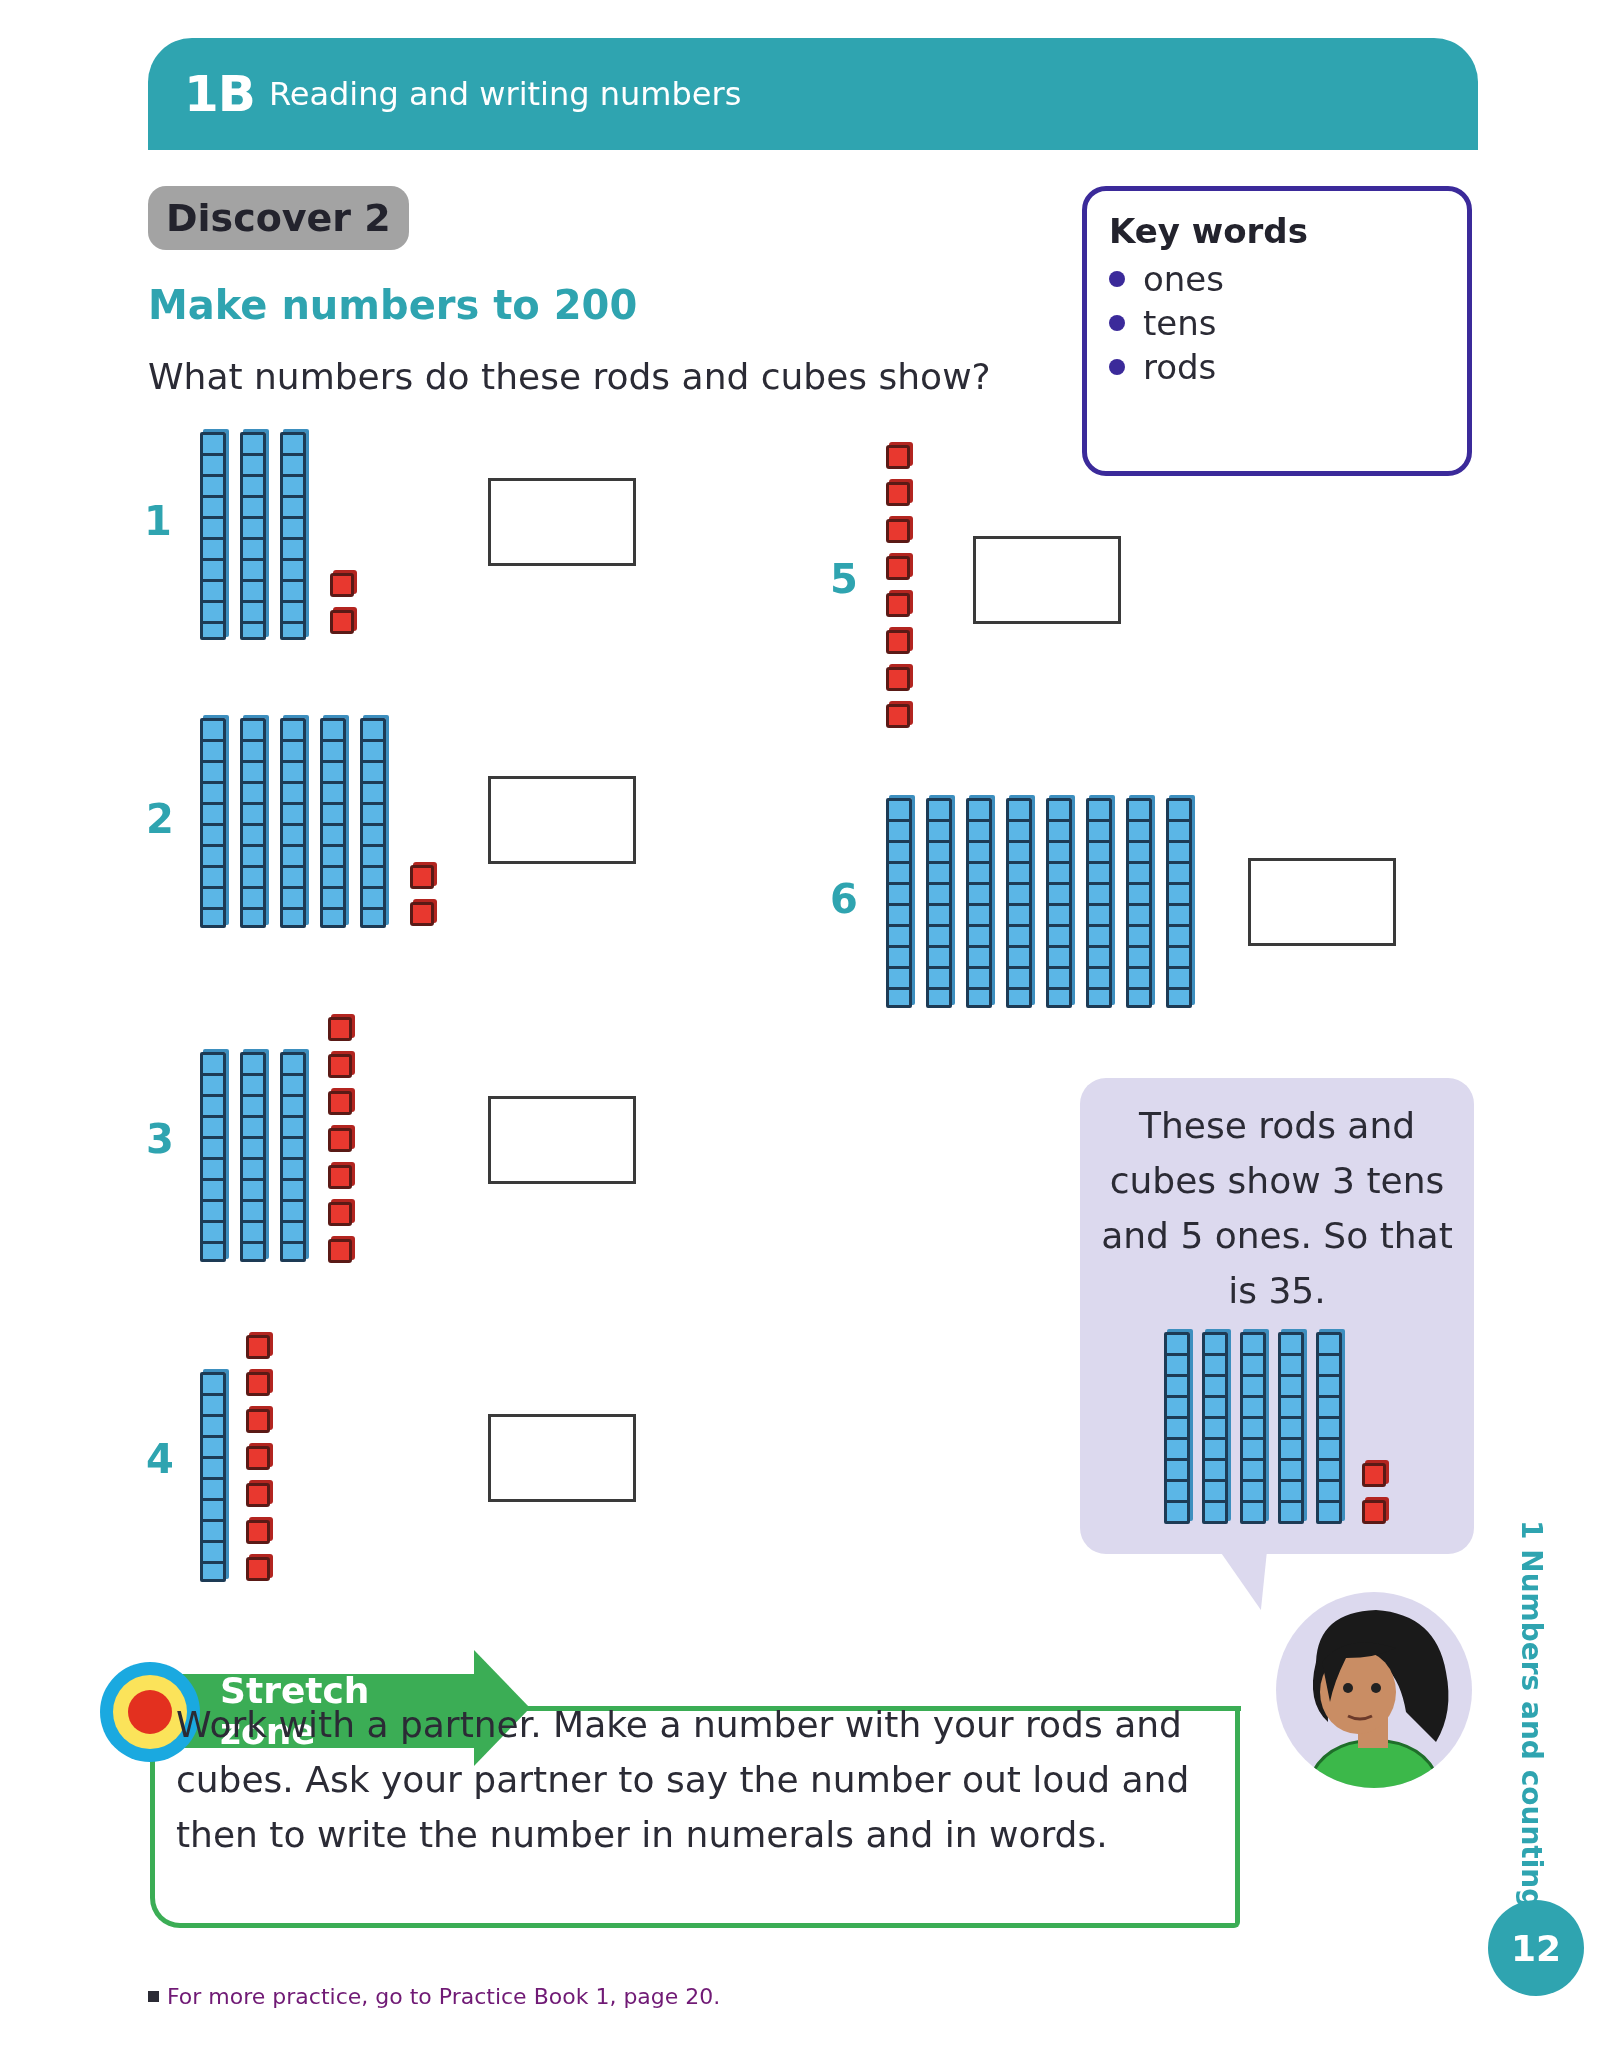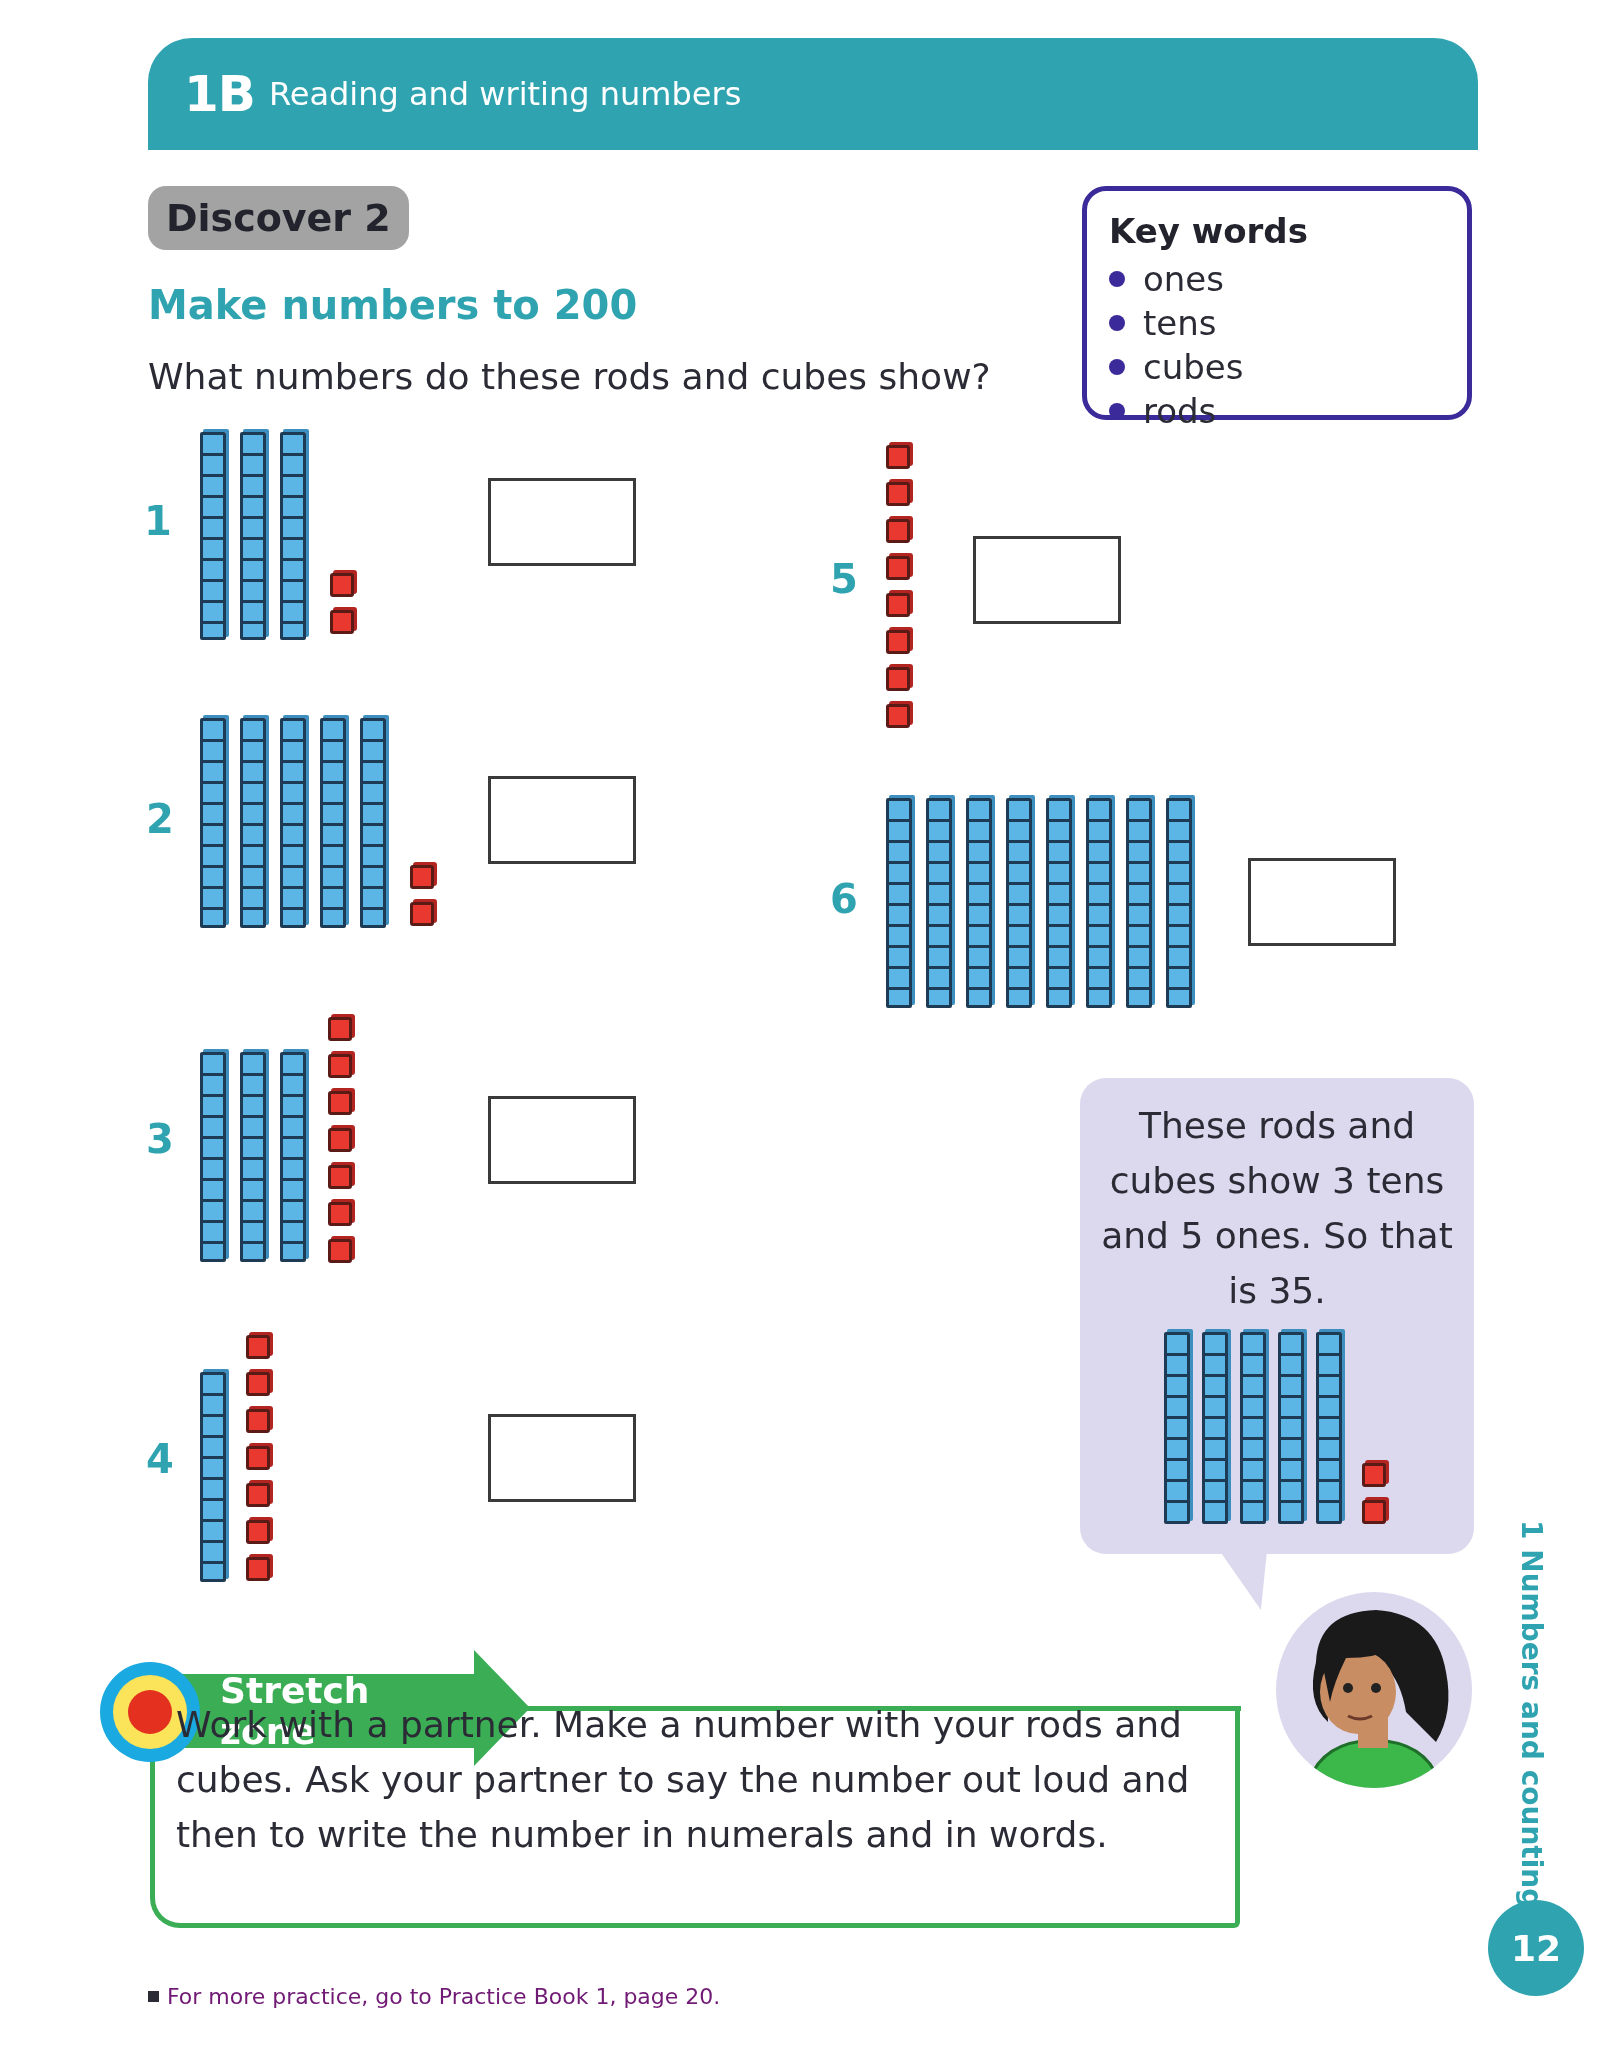--- a/index.html
+++ b/index.html
@@ -17,21 +17,21 @@
   .discover-badge {
     position: absolute; left: 148px; top: 186px; height: 64px; padding: 0 18px;
     background: #a3a3a3; border-radius: 18px; display: flex; align-items: center;
     font-weight: bold; font-size: 38px; color: #23232d;
   }
 
   .subtitle { position: absolute; left: 148px; top: 282px; font-size: 40px; font-weight: bold; color: #2fa4b0; }
   .question { position: absolute; left: 148px; top: 356px; font-size: 36px; color: #2b2b35; }
 
   .keywords {
-    position: absolute; left: 1082px; top: 186px; width: 390px; height: 234px;
+    position: absolute; left: 1082px; top: 186px; width: 390px; height: 290px;
     border: 5px solid #3b2a9a; border-radius: 24px; padding: 20px 22px;
   }
   .keywords .kw-title { font-weight: bold; font-size: 34px; color: #23232d; margin-bottom: 6px; }
   .keywords ul { list-style: none; }
   .keywords li { display: flex; align-items: center; font-size: 34px; line-height: 44px; }
   .keywords .dot { width: 16px; height: 16px; border-radius: 50%; background: #3b2a9a; margin-right: 18px; }
 
   .item-number { position: absolute; font-size: 40px; font-weight: bold; color: #2fa4b0; }
   .answer-box { position: absolute; width: 148px; height: 88px; border: 3px solid #3a3a3a; background: #fff; }
 
@@ -118,24 +118,20 @@
     <li>
         <span class="dot"></span>
         <span>ones</span>
       </li>
     <li>
         <span class="dot"></span>
         <span>tens</span>
       </li>
     <li>
         <span class="dot"></span>
-        <span>cubes</span>
-      </li>
-    <li>
-        <span class="dot"></span>
         <span>rods</span>
       </li>
   </ul>
 </div>
 
 <div class="item-number" style="left:144px; top:498px;">1</div>
 <div class="rods" style="left:200px; top:432px;">
   <div class="rod" style="height:208px"></div>
   <div class="rod" style="height:208px"></div>
   <div class="rod" style="height:208px"></div>

